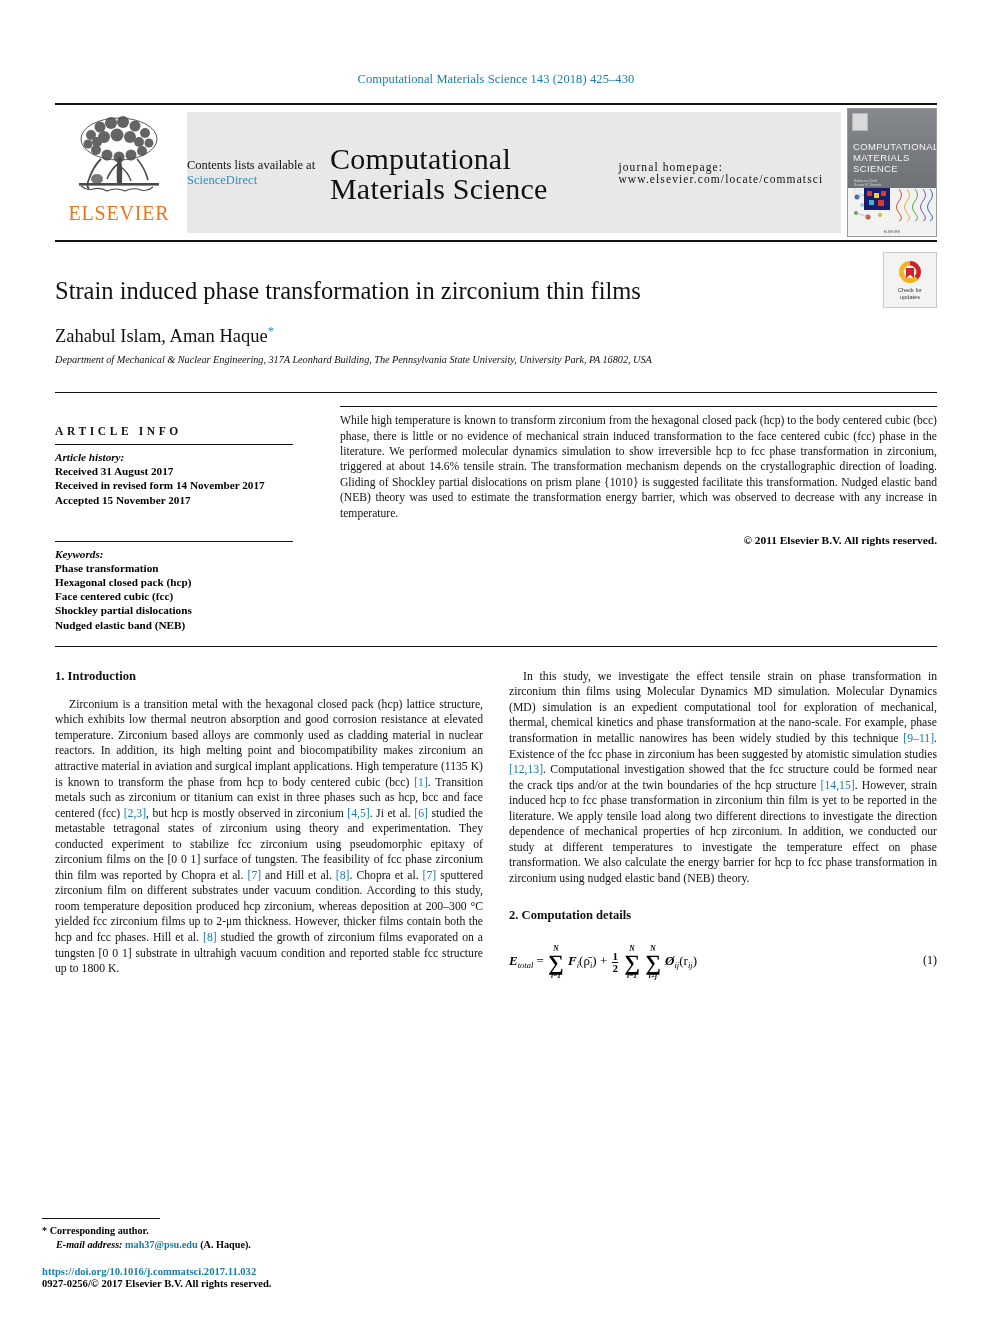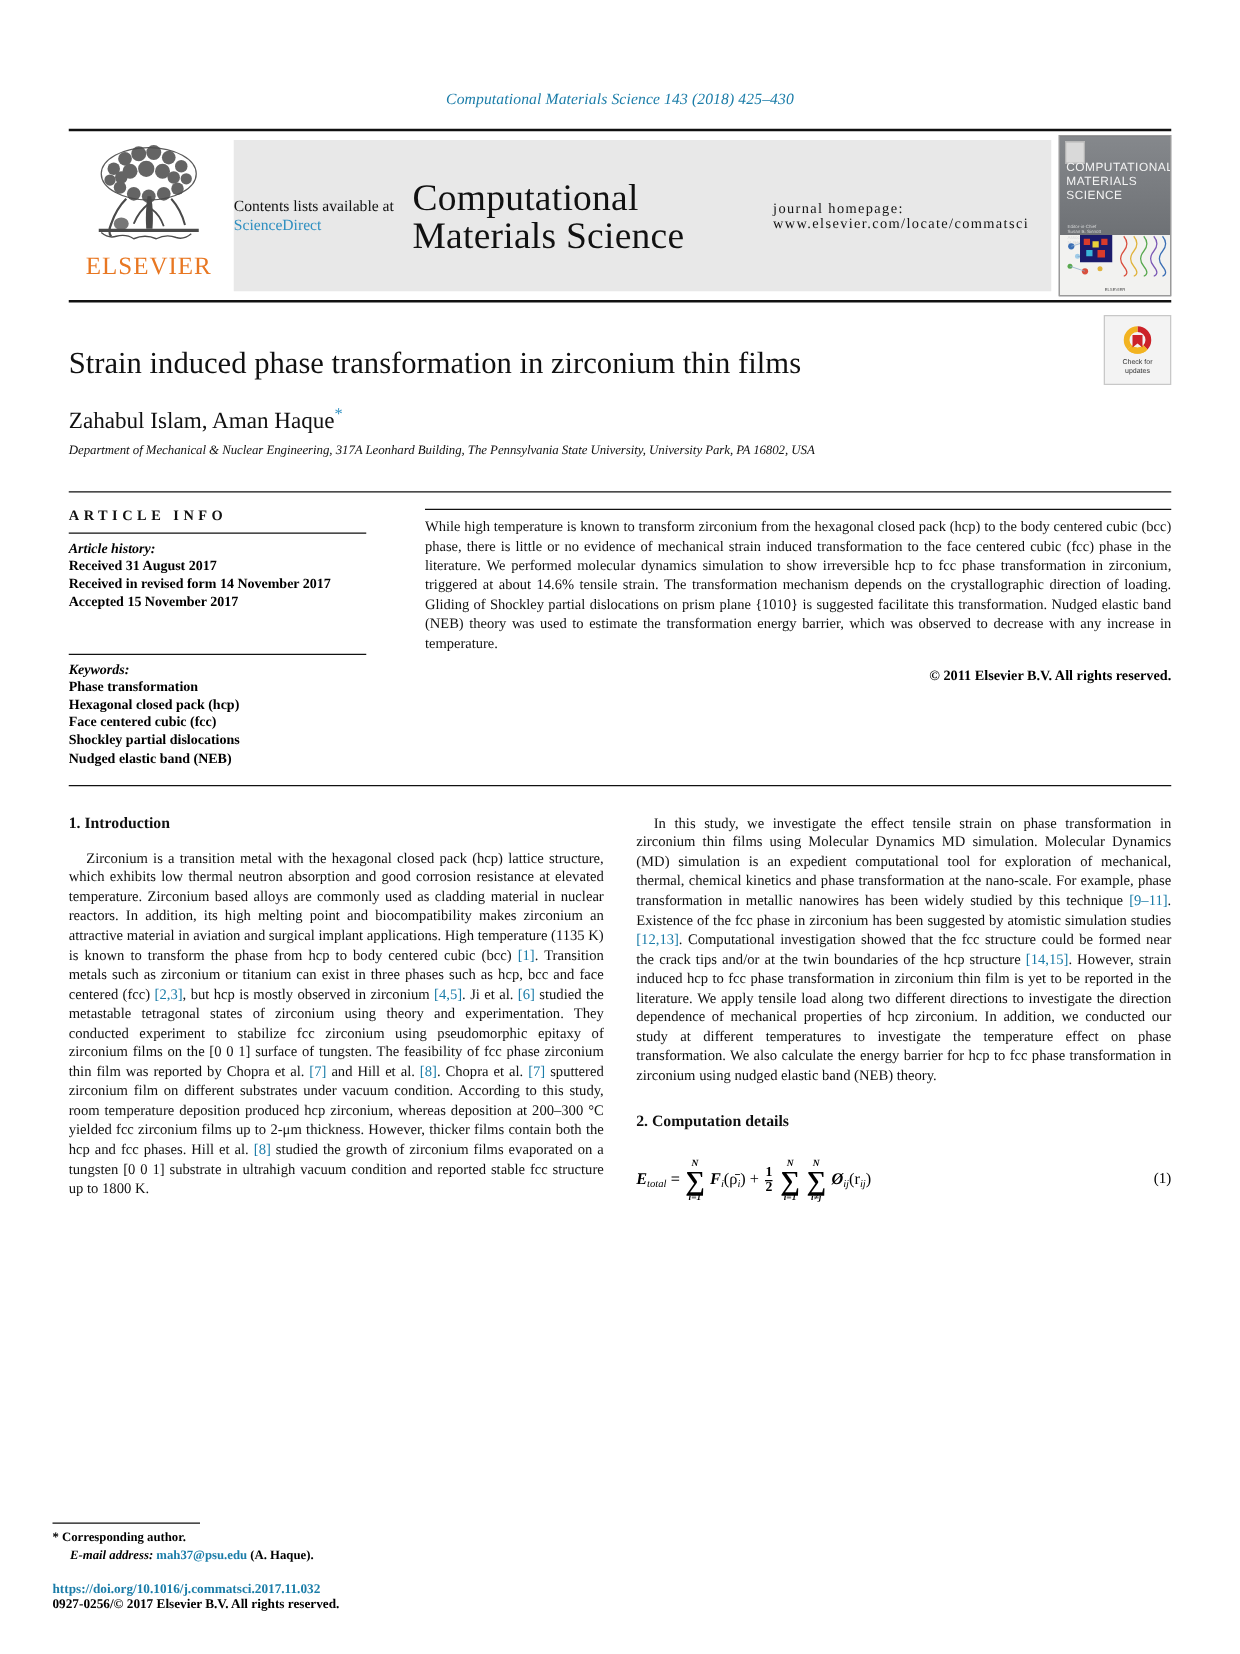--- a/index.html
+++ b/index.html
@@ -25,21 +25,20 @@
   }
 
   
   .running-head {
     text-align: center;
     font-family: "Liberation Serif", serif;
     font-size: 12.5px;
     color: #1a7ca8;
     padding-top: 72px;
     letter-spacing: .1px;
-    font-style: italic;
   }
 
   
   .masthead {
     margin-top: 16px;
     border-top: 2px solid #111;
     border-bottom: 2.5px solid #111;
     height: 135px;
     display: flex;
     align-items: stretch;
@@ -108,21 +107,21 @@
   }
   .cover-bot {
     position:absolute; left:0; bottom:0; right:0; height: 38%;
     background: #f2f2f0;
   }
   .cover-el {
     position:absolute; left:4px; top:4px; width:14px; height:16px;
     background:#d9d9d9; border:1px solid #b5b5b5;
   }
   .cover-title {
-    position:absolute; left:5px; top:20px; right:4px;
+    position:absolute; left:5px; top:32px; right:4px;
     color:#f4f4f4; font-size:9.5px; line-height:11px;
     letter-spacing:.4px; font-family:"Liberation Sans", sans-serif;
   }
   .cover-meta {
     position:absolute; left:6px; top:70px; right:5px;
     color:#d6d7d8; font-size:3.6px; line-height:4.4px;
     font-family:"Liberation Sans", sans-serif;
   }
   .cover-fig { position:absolute; }
   .cover-footer {
@@ -181,21 +180,21 @@
   }
 
   
   .info-abstract {
     margin-top: 27px;
     border-top: 1.6px solid #111;
     border-bottom: 1.6px solid #111;
     display: flex;
     padding: 13px 0 14px 0;
   }
-  .col-info { flex: 0 0 285px; padding-right: 22px; box-sizing: border-box; }
+  .col-info { flex: 0 0 285px; padding-right: 22px; box-sizing: border-box; margin-top: 19px; }
   .col-abs  { flex: 1 1 auto; }
 
   .sec-head {
     font-family: "Liberation Serif", serif;
     font-weight: bold;
     font-size: 11.5px;
     letter-spacing: 3.6px;
     color: #111;
     margin-bottom: 7px;
   }

